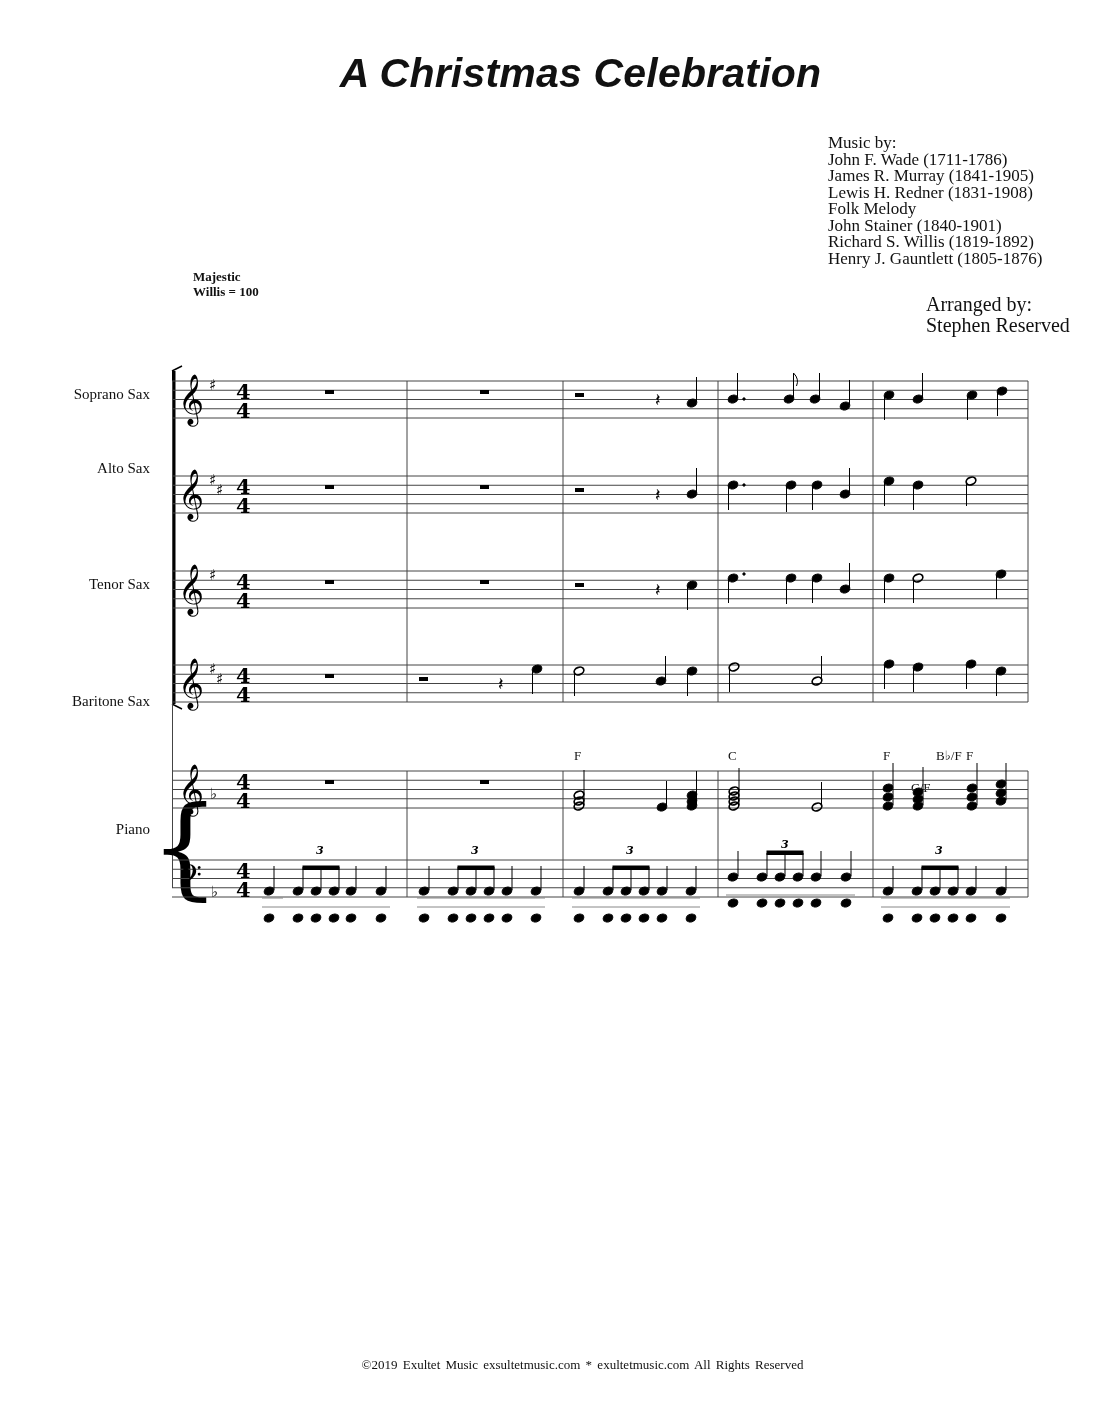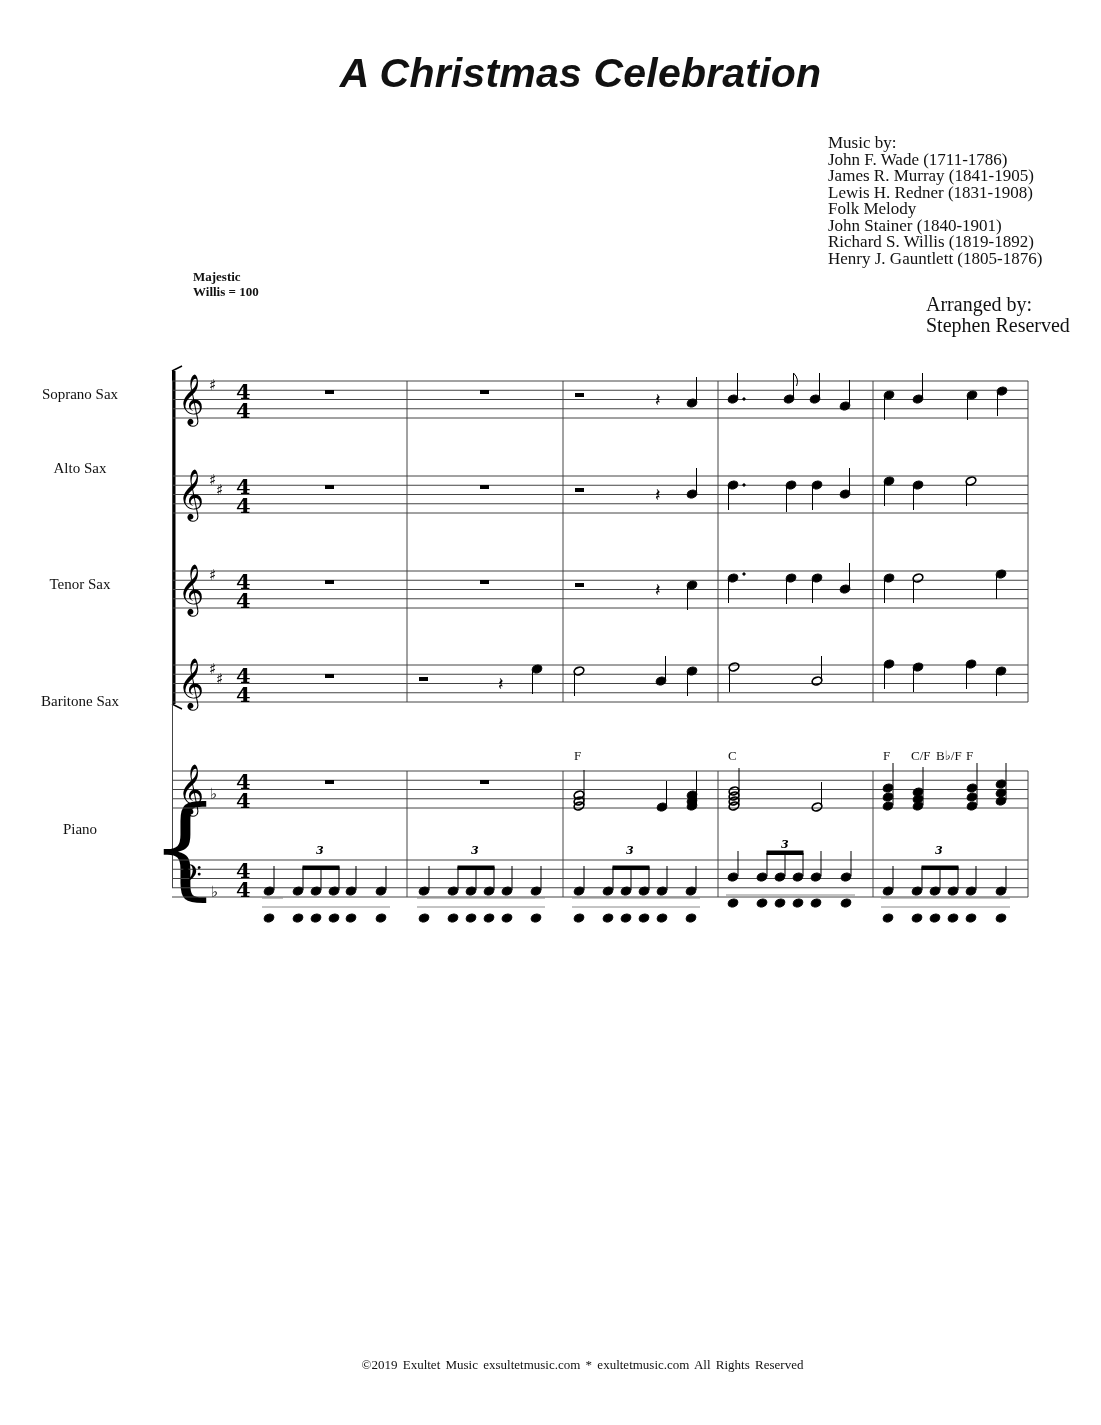--- a/index.html
+++ b/index.html
@@ -1,21 +1,21 @@
 <!DOCTYPE html>
 <html><head>
 <meta charset="utf-8">
 <style>
   html,body{margin:0;padding:0;background:#fff;}
   body{width:1101px;height:1425px;position:relative;overflow:hidden;font-family:"Liberation Serif",serif;color:#111;}
   .title{position:absolute;left:0;width:1161px;top:50px;text-align:center;font-family:"Liberation Sans",sans-serif;font-weight:bold;font-style:italic;font-size:41px;letter-spacing:0.2px;}
   .credits{position:absolute;left:828px;top:135px;font-size:17px;line-height:16.5px;}
   .arranger{position:absolute;left:895px;top:294px;font-size:20px;line-height:21px;margin-left:31px;}
   .tempo{position:absolute;left:193px;top:269px;font-size:13px;font-weight:bold;line-height:15px;}
-  .instr{position:absolute;font-size:15px;text-align:center;width:140px;left:10px;}
+  .instr{position:absolute;font-size:15px;text-align:right;width:140px;left:10px;}
   .footer{position:absolute;left:0;width:1165px;top:1357px;text-align:center;font-size:13px;word-spacing:2px;}
   svg.score{position:absolute;left:0;top:0;}
   .chord{position:absolute;font-size:13px;}
 </style>
 </head>
 <body>
 
 <div class="title">A Christmas Celebration</div>
 
 <div class="credits">
@@ -41,21 +41,21 @@
 
 <div class="instr" style="top:386px">Soprano Sax</div>
 <div class="instr" style="top:460px">Alto Sax</div>
 <div class="instr" style="top:576px">Tenor Sax</div>
 <div class="instr" style="top:693px">Baritone Sax</div>
 <div class="instr" style="top:821px">Piano</div>
 
 <div class="chord" style="left:574px;top:748px">F</div>
 <div class="chord" style="left:728px;top:748px">C</div>
 <div class="chord" style="left:883px;top:748px">F</div>
-<div class="chord" style="left:911px;top:748px">C/F</div>
+<div class="chord" style="left:911px;top:780px">C/F</div>
 <div class="chord" style="left:966px;top:748px">F</div>
 <div class="chord" style="left:936px;top:748px">B♭/F</div>
 
 <svg class="score" width="1101" height="1425" viewBox="0 0 1101 1425">
   <defs>
     <g id="staff">
       <line x1="172" y1="0" x2="1028" y2="0" stroke="#444" stroke-width="1"></line>
       <line x1="172" y1="9.25" x2="1028" y2="9.25" stroke="#444" stroke-width="1"></line>
       <line x1="172" y1="18.5" x2="1028" y2="18.5" stroke="#444" stroke-width="1"></line>
       <line x1="172" y1="27.75" x2="1028" y2="27.75" stroke="#444" stroke-width="1"></line>

